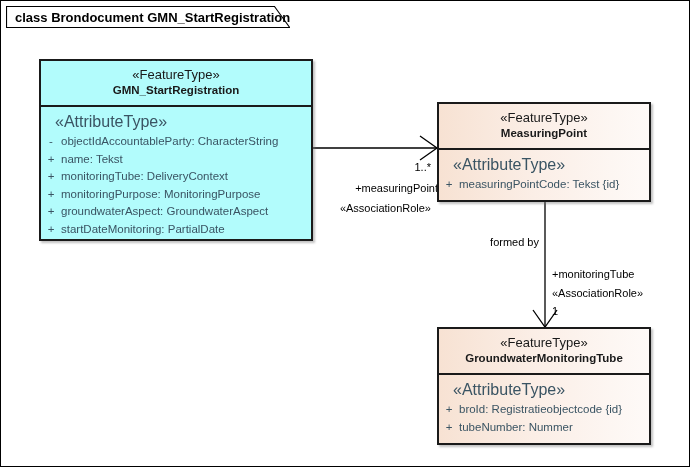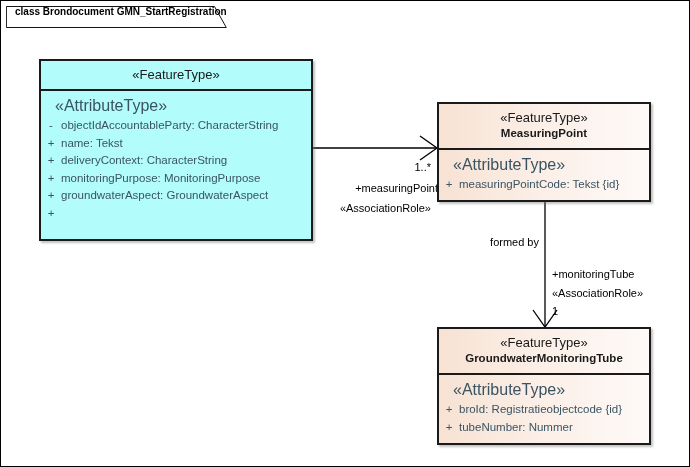--- a/index.html
+++ b/index.html
@@ -23,23 +23,23 @@
   }
 
   
   .diagram-tab {
     position: absolute;
     left: 5px;
     top: 5px;
     height: 22px;
     padding: 0 0 0 9px;
     display: flex;
-    align-items: flex-start;
+    align-items: center;
     box-sizing: border-box;
-    font-size: 10px;
+    font-size: 13px;
     font-weight: bold;
     color: #000000;
     white-space: nowrap;
     z-index: 5;
   }
   .diagram-tab-bg {
     position: absolute;
     left: 0;
     top: 0;
     width: 100%;
@@ -167,45 +167,47 @@
   <div class="conn-label lbl-right" style="left:255px; top:200px; width:175px;">«AssociationRole»</div>
 
   <div class="conn-label lbl-right" style="left:420px; top:234px; width:118px;">formed by</div>
   <div class="conn-label lbl-left" style="left:551px; top:266px;">+monitoringTube</div>
   <div class="conn-label lbl-left" style="left:551px; top:285px;">«AssociationRole»</div>
   <div class="conn-label lbl-left" style="left:551px; top:303px;">1</div>
 
   <div class="uml-class cyan" style="left:38px; top:58px; width:274px; height:182px;">
     <div class="head">
       <div class="stereotype">«FeatureType»</div>
+      <div class="classname">GMN_StartRegistration</div>
     </div>
     <div class="body">
       <div class="attr-group-label">«AttributeType»</div>
       <div class="attr-row">
         <span class="attr-vis">-</span>
         <span class="attr-text">objectIdAccountableParty: CharacterString</span>
       </div>
       <div class="attr-row">
         <span class="attr-vis">+</span>
         <span class="attr-text">name: Tekst</span>
       </div>
       <div class="attr-row">
         <span class="attr-vis">+</span>
-        <span class="attr-text">deliveryContext: CharacterString</span>
+        <span class="attr-text">monitoringTube: DeliveryContext</span>
       </div>
       <div class="attr-row">
         <span class="attr-vis">+</span>
         <span class="attr-text">monitoringPurpose: MonitoringPurpose</span>
       </div>
       <div class="attr-row">
         <span class="attr-vis">+</span>
         <span class="attr-text">groundwaterAspect: GroundwaterAspect</span>
       </div>
       <div class="attr-row">
         <span class="attr-vis">+</span>
+        <span class="attr-text">startDateMonitoring: PartialDate</span>
       </div>
     </div>
   </div>
 
   <div class="uml-class peach" style="left:436px; top:101px; width:214px; height:100px;">
     <div class="head">
       <div class="stereotype">«FeatureType»</div>
       <div class="classname">MeasuringPoint</div>
     </div>
     <div class="body">

